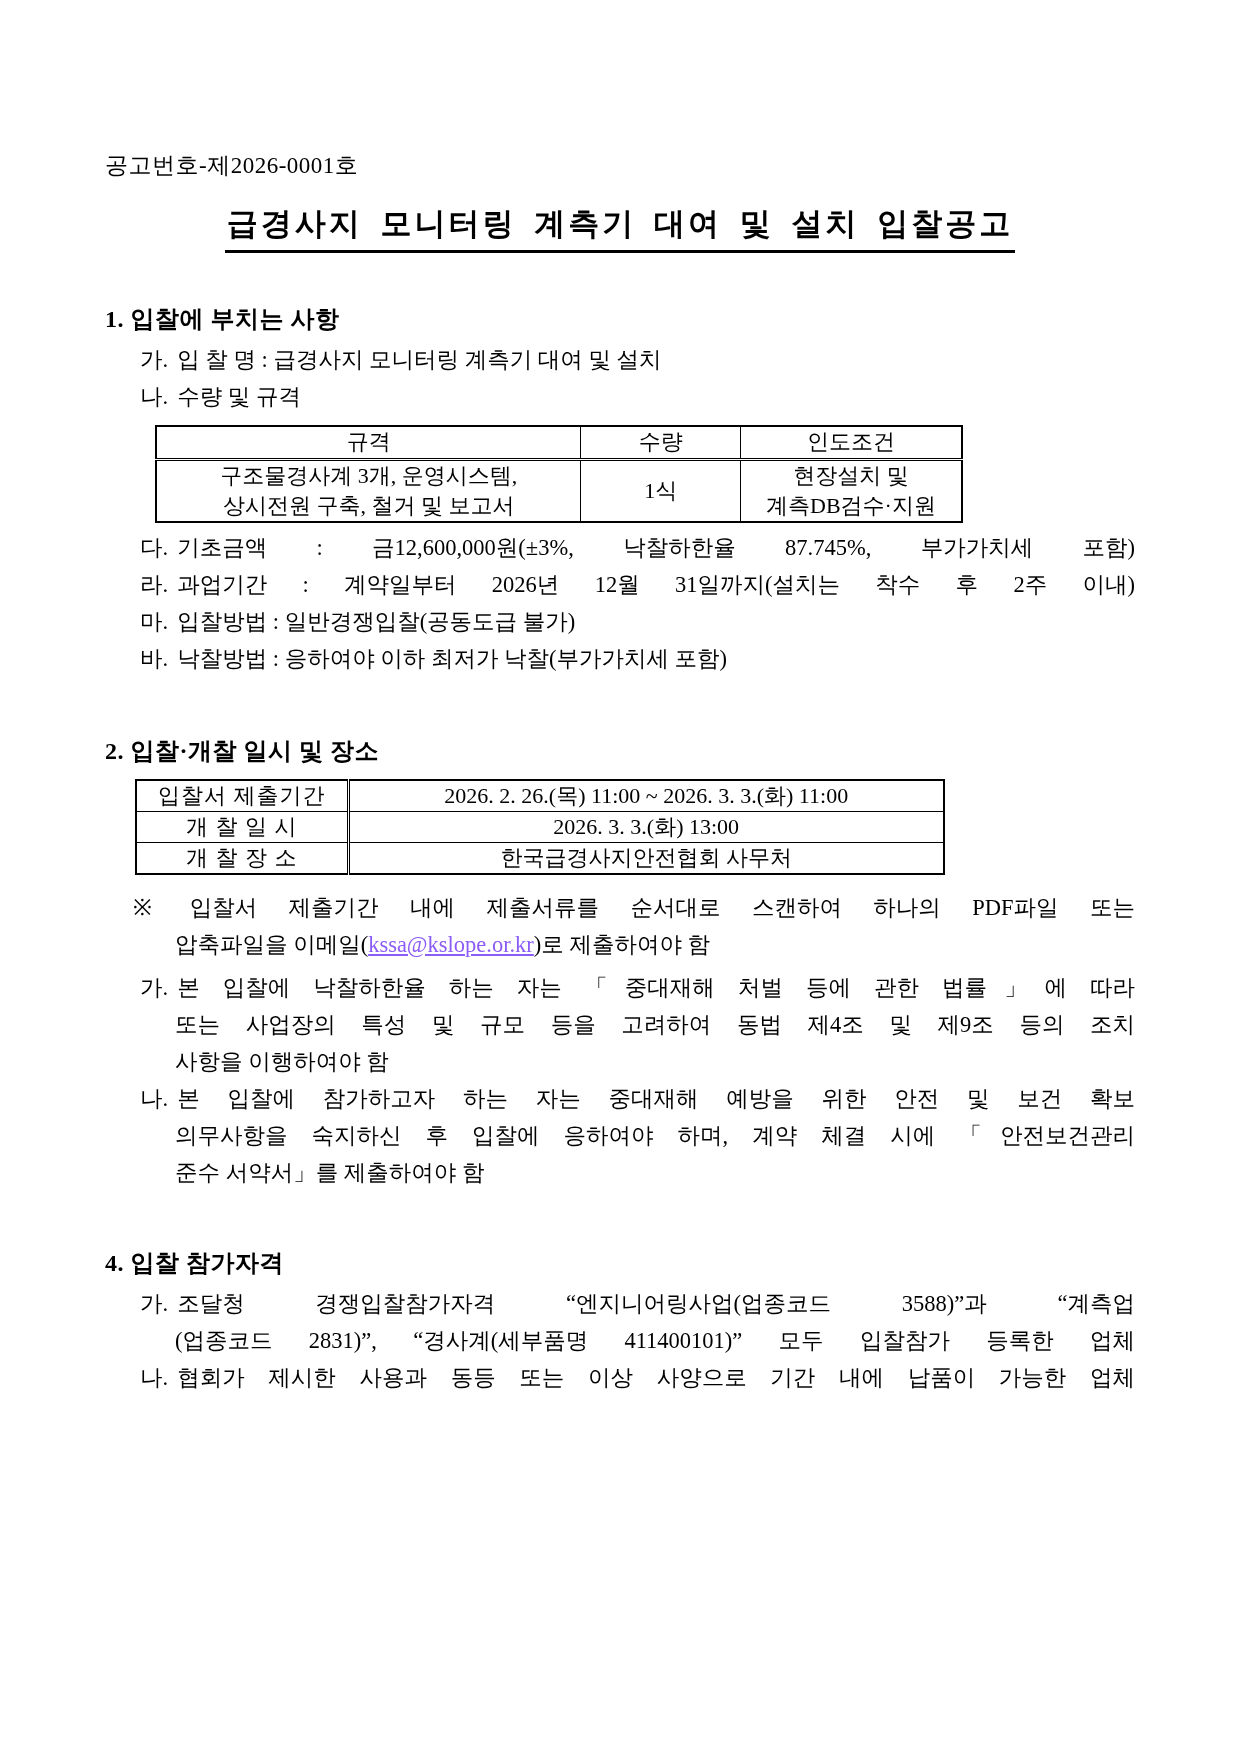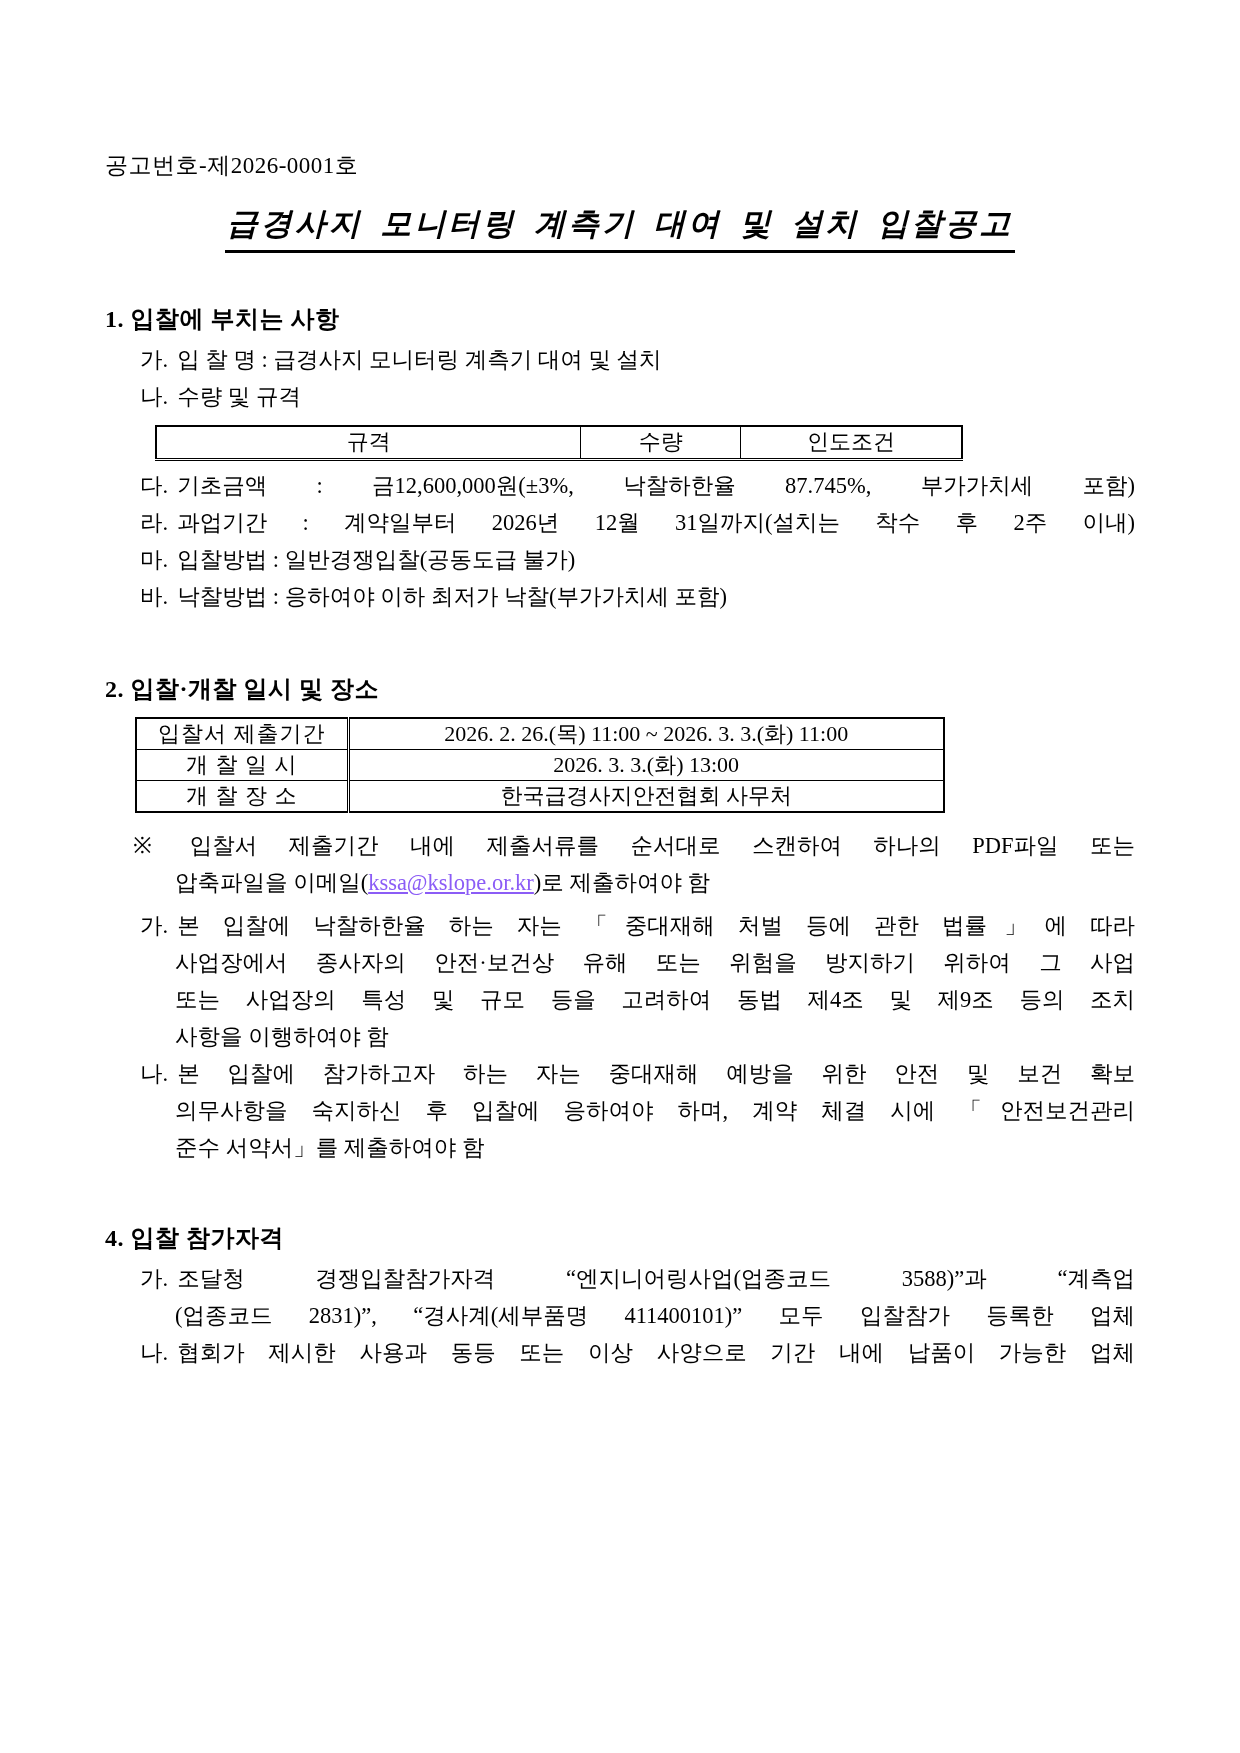--- a/index.html
+++ b/index.html
@@ -7,21 +7,21 @@
   body {
     width:1240px; height:1753px;
     font-family:"Liberation Serif","DejaVu Serif",serif;
     color:#000;
   }
   .page { position:relative; width:1240px; height:1568px; background:#fff; overflow:hidden; }
   .content { position:absolute; left:105px; top:0; width:1030px; }
 
   .notice { margin-top:150px; font-size:23px; letter-spacing:0.5px; }
 
-  .title-row { margin-top:22px; text-align:center;font-style:italic; }
+  .title-row { margin-top:22px; text-align:center; }
   .doc-title {
     display:inline-block;
     font-size:31px; font-weight:bold;
     letter-spacing:3px; word-spacing:7px;
     border-bottom:3px solid #000;
     padding:0 2px 5px 2px;
   }
 
   .sec-heading { font-size:24px; font-weight:bold; letter-spacing:0.5px; }
   #s1h { margin-top:50px; }
@@ -92,20 +92,31 @@
     <div class="line l1 mt6"><span class="ilabel">가.</span><span>입 찰 명 : 급경사지 모니터링 계측기 대여 및 설치</span></div>
     <div class="line l1"><span class="ilabel">나.</span><span>수량 및 규격</span></div>
 
     <table class="tbl1">
       <tbody>
           <tr>
         <th class="c-spec">규격</th>
         <th class="c-qty">수량</th>
         <th class="c-del">인도조건</th>
       </tr>
+      <tr>
+        <td>
+          <div>구조물경사계 3개, 운영시스템,</div>
+          <div>상시전원 구축, 철거 및 보고서</div>
+        </td>
+        <td>1식</td>
+        <td>
+          <div>현장설치 및</div>
+          <div>계측DB검수·지원</div>
+        </td>
+      </tr>
     </tbody>
       </table>
 
     <div class="line l1 jl mt6"><span class="ilabel">다.</span><span>기초금액 : 금12,600,000원(±3%, 낙찰하한율 87.745%, 부가가치세 포함)</span></div>
     <div class="line l1 jl"><span class="ilabel">라.</span><span>과업기간 : 계약일부터 2026년 12월 31일까지(설치는 착수 후 2주 이내)</span></div>
     <div class="line l1"><span class="ilabel">마.</span><span>입찰방법 : 일반경쟁입찰(공동도급 불가)</span></div>
     <div class="line l1"><span class="ilabel">바.</span><span>낙찰방법 : 응하여야 이하 최저가 낙찰(부가가치세 포함)</span></div>
 
     <div class="sec-heading" id="s2h">2. 입찰·개찰 일시 및 장소</div>
 
@@ -125,21 +136,20 @@
       </tr>
     </tbody>
       </table>
 
     <div class="line note1 jl"><span class="nmark">※</span><span>입찰서 제출기간 내에 제출서류를 순서대로 스캔하여 하나의 PDF파일 또는</span></div>
     <div class="line note2"><span>압축파일을 이메일(</span><span class="email">kssa@kslope.or.kr</span><span>)로 제출하여야 함</span></div>
 
 
     <div class="mt6">
       <div class="line l1 jl"><span class="ilabel">가.</span><span>본 입찰에 낙찰하한율 하는 자는 「중대재해 처벌 등에 관한 법률」에 따라</span></div>
-      <div class="line cont jl">사업장에서 종사자의 안전·보건상 유해 또는 위험을 방지하기 위하여 그 사업</div>
       <div class="line cont jl">또는 사업장의 특성 및 규모 등을 고려하여 동법 제4조 및 제9조 등의 조치</div>
       <div class="line cont">사항을 이행하여야 함</div>
     </div>
     <div>
       <div class="line l1 jl"><span class="ilabel">나.</span><span>본 입찰에 참가하고자 하는 자는 중대재해 예방을 위한 안전 및 보건 확보</span></div>
       <div class="line cont jl">의무사항을 숙지하신 후 입찰에 응하여야 하며, 계약 체결 시에 「안전보건관리</div>
       <div class="line cont">준수 서약서」를 제출하여야 함</div>
     </div>
 
     <div class="sec-heading" id="s4h">4. 입찰 참가자격</div>

